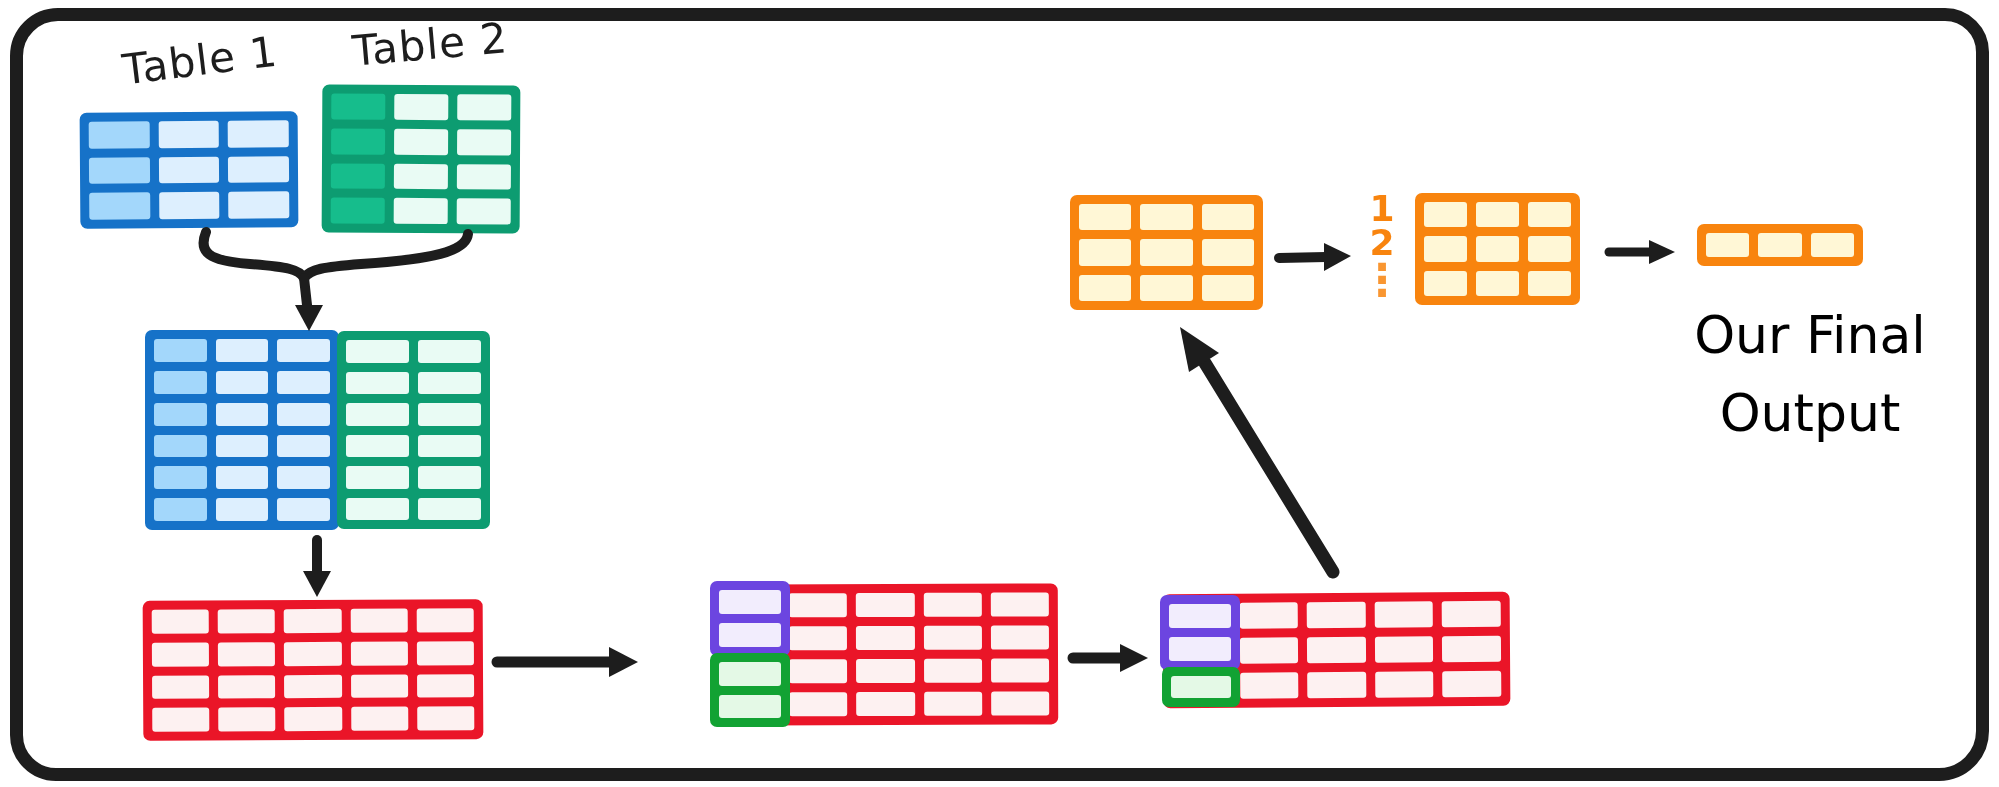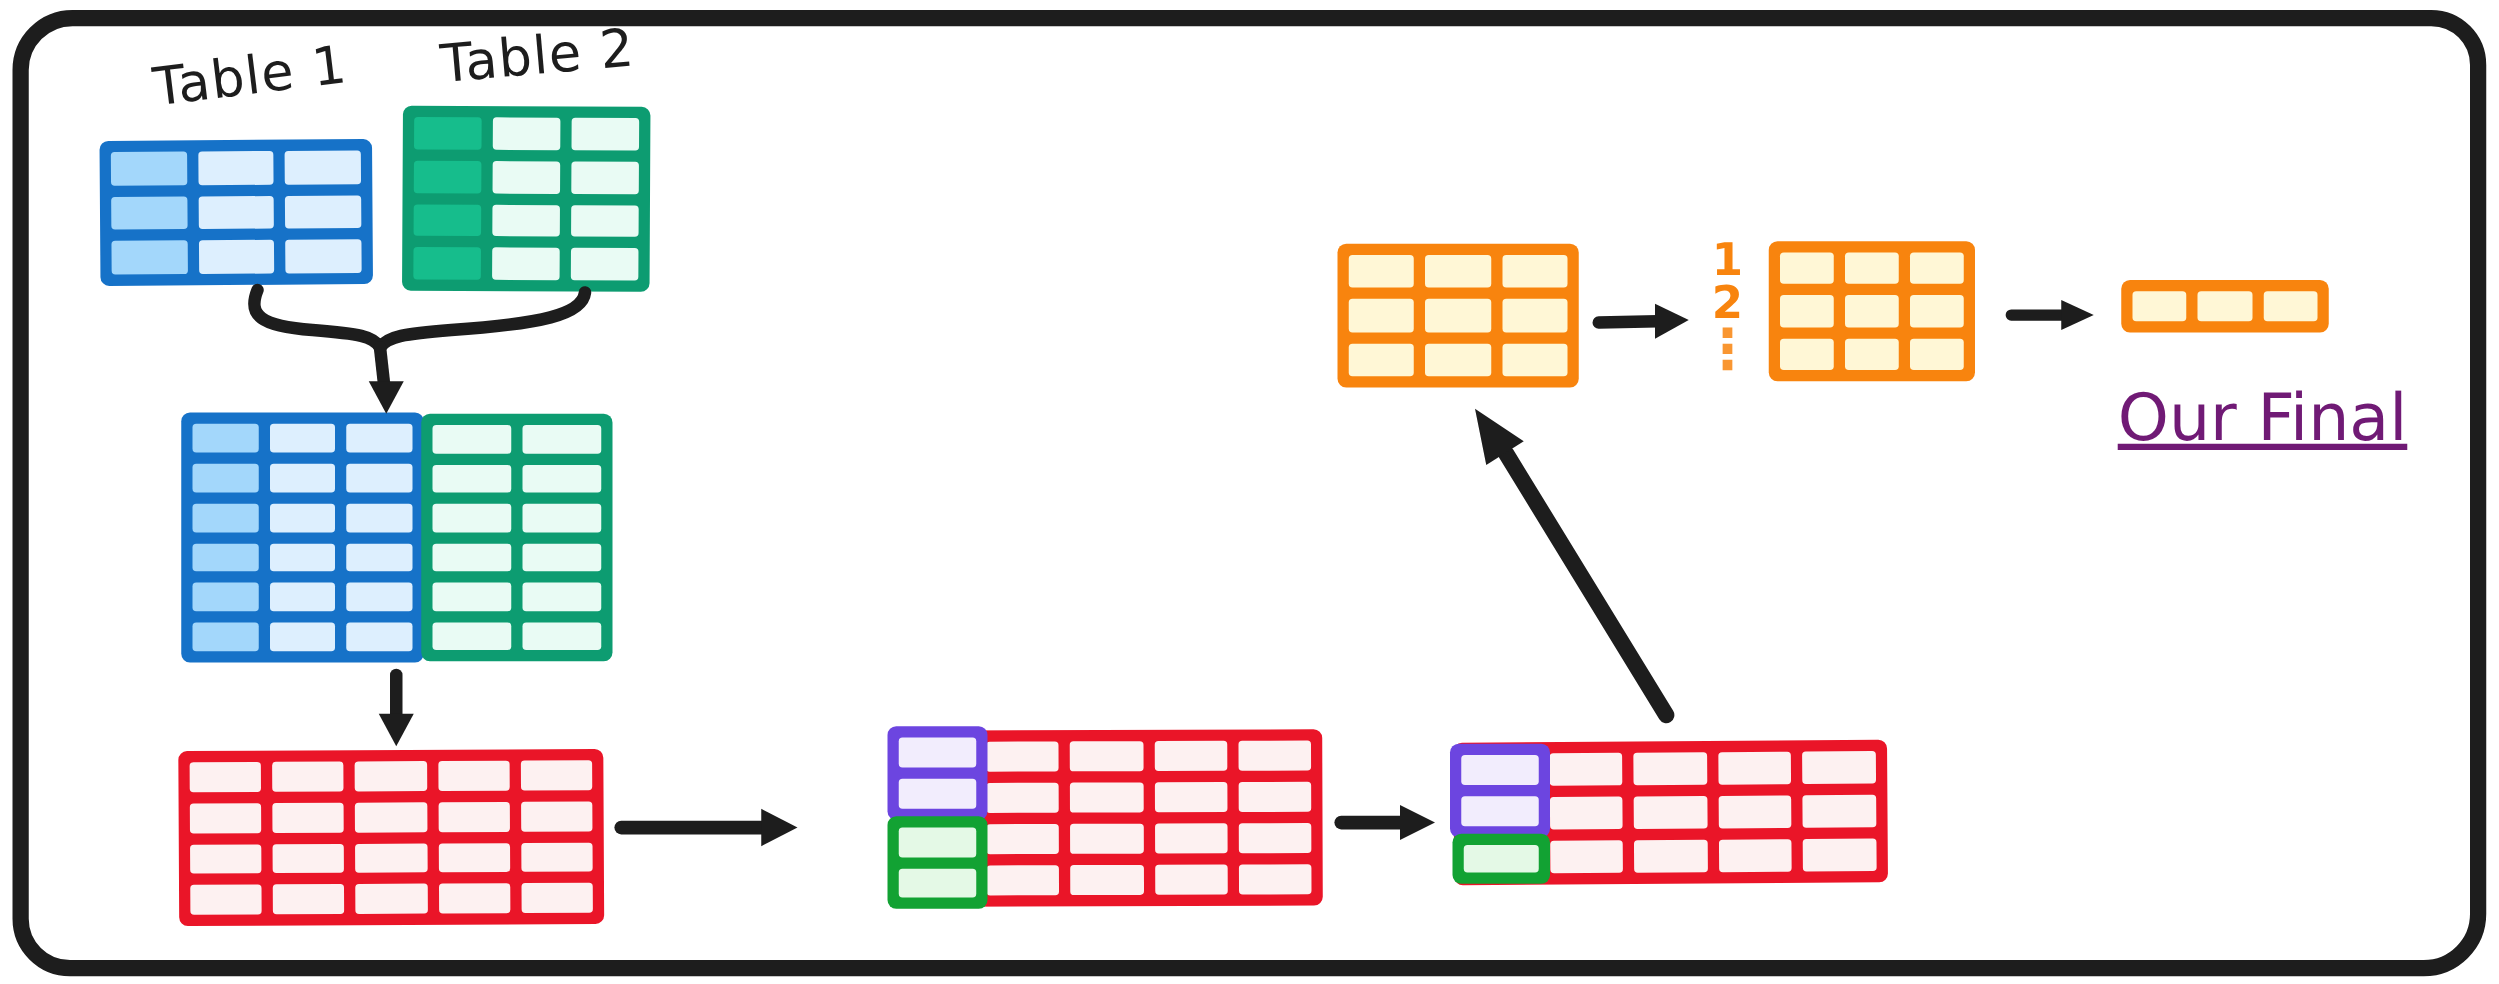--- a/index.html
+++ b/index.html
@@ -199,22 +199,23 @@
       <div class="cell" style="background: rgb(255, 247, 214);"></div>
       <div class="cell" style="background: rgb(255, 247, 214);"></div>
     </div>
 
   <div class="abs" style="left: 1697px; top: 224px; width: 166px; height: 42px; background: rgb(248, 132, 14); grid-template-columns: repeat(3, 1fr); grid-template-rows: repeat(1, 1fr);" data-table="final_row">
       <div class="cell" style="background: rgb(255, 247, 214);"></div>
       <div class="cell" style="background: rgb(255, 247, 214);"></div>
       <div class="cell" style="background: rgb(255, 247, 214);"></div>
     </div>
 
-  <div class="abs hand final-label" style="left: 1640px; top: 296px; width: 340px; color: #701a75; text-decoration: underline;">
+  <div class="abs hand final-label" style="left: 1640px; top: 296px; width: 340px; color: #000000;">
     <div>Our Final</div>
+    <div>Output</div>
   </div>
 
   <svg class="overlay" width="1999" height="787" viewBox="0 0 1999 787" style="color:#1d1d1d;">
     <g stroke="currentColor" fill="none" stroke-linecap="round" stroke-linejoin="round">
 
       <path stroke-width="10" d="M 206 232 C 198 252 208 261 250 264 C 287 267 299 269 304 278
                C 310 269 324 267 361 264 C 432 259 466 252 468 234"></path>
       <path stroke-width="10" d="M 304 278 L 308 314"></path>
 
       <path stroke-width="10" d="M 317 540 L 317 577"></path>

